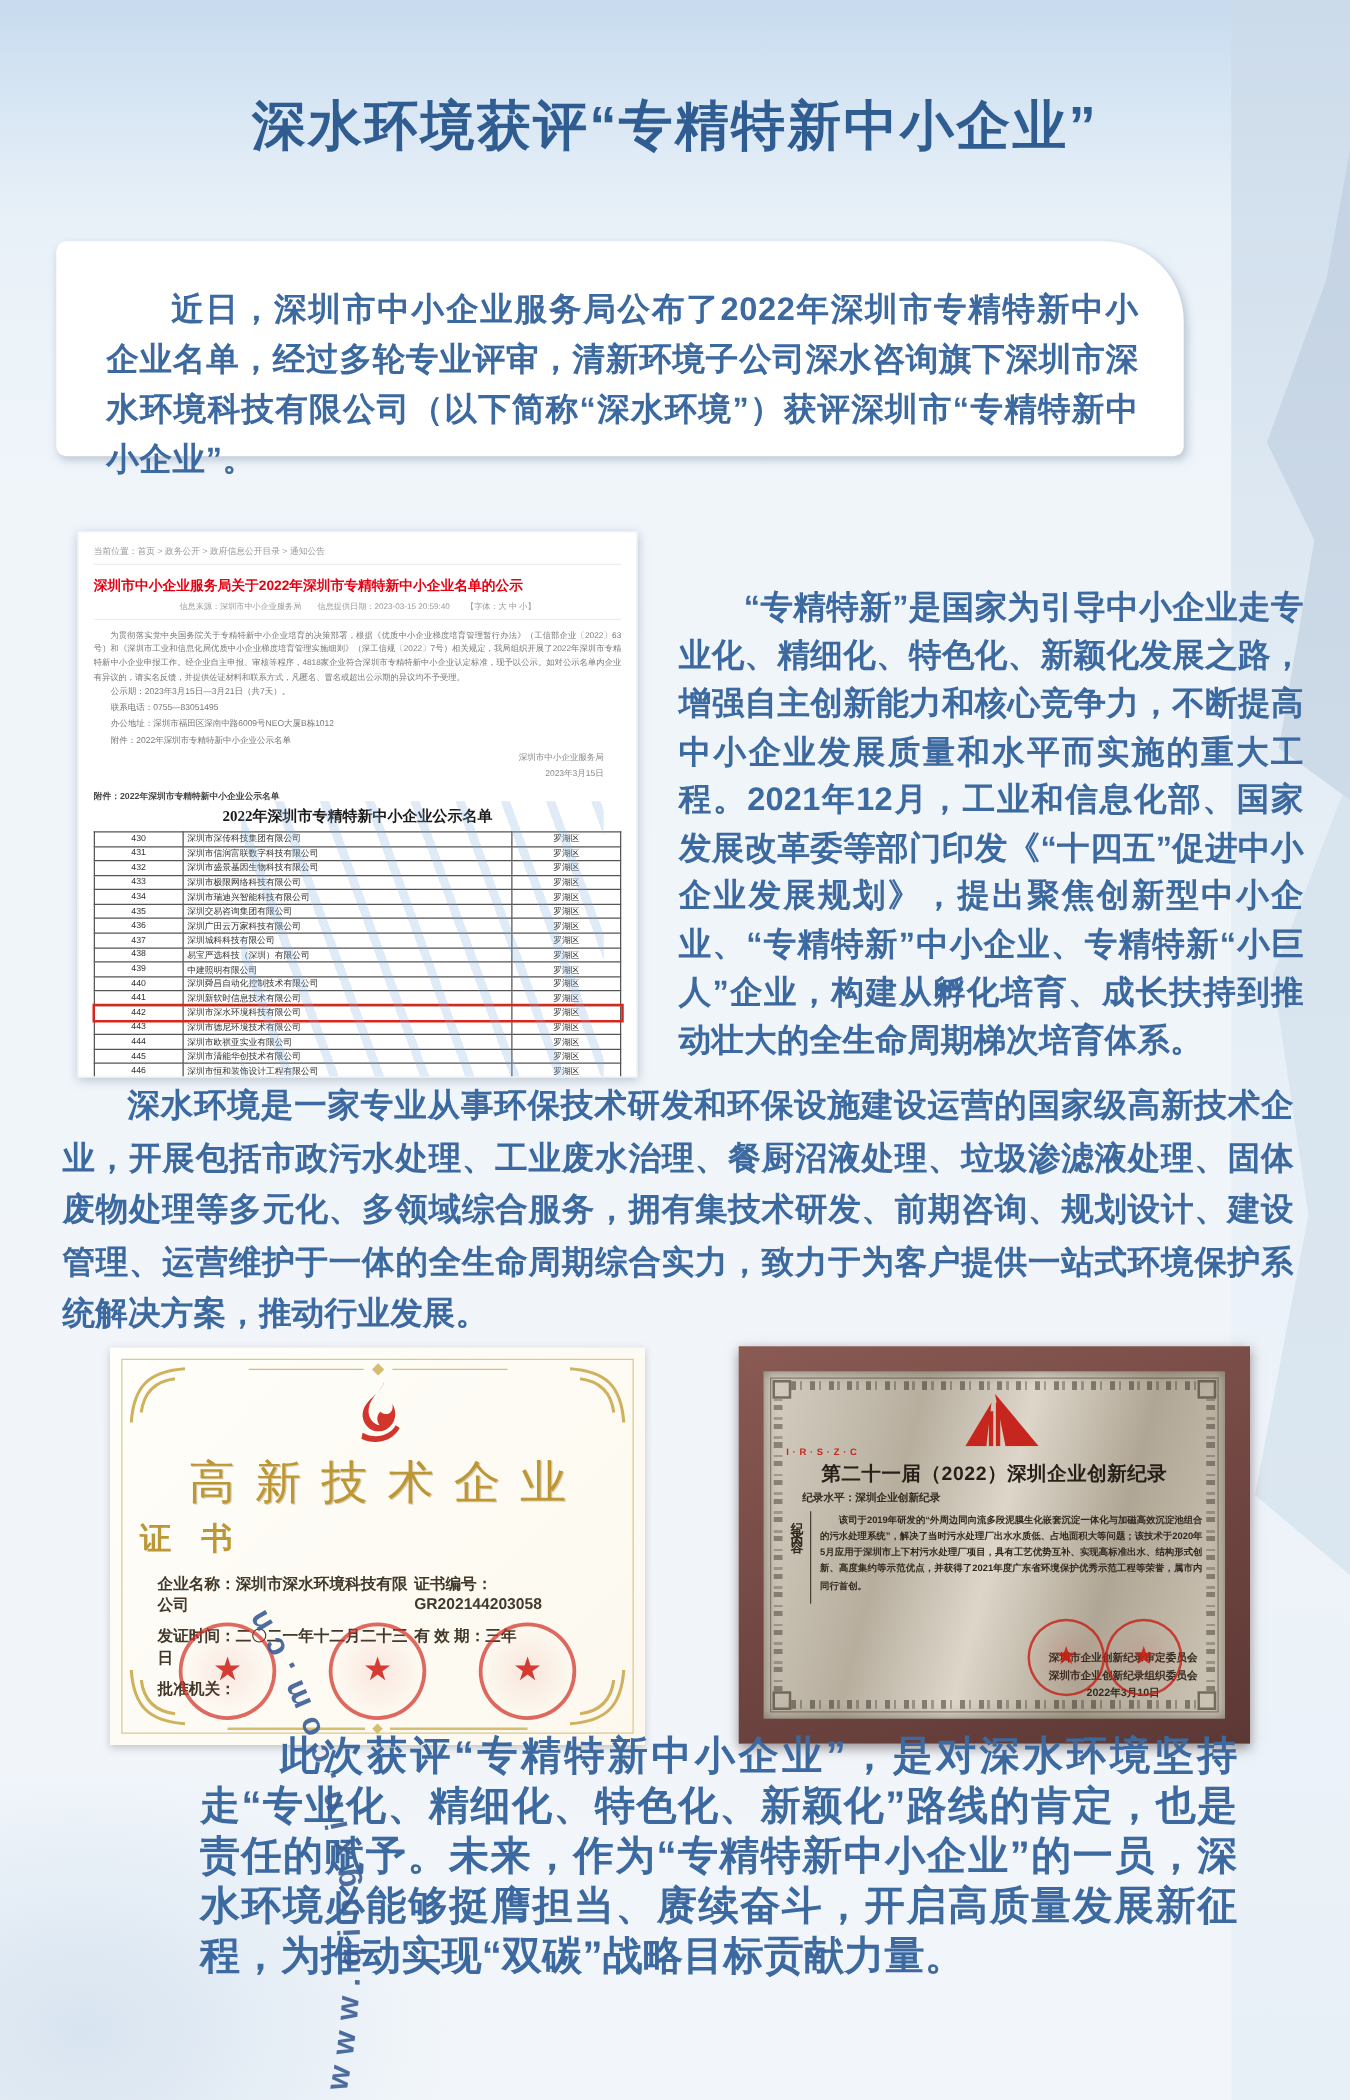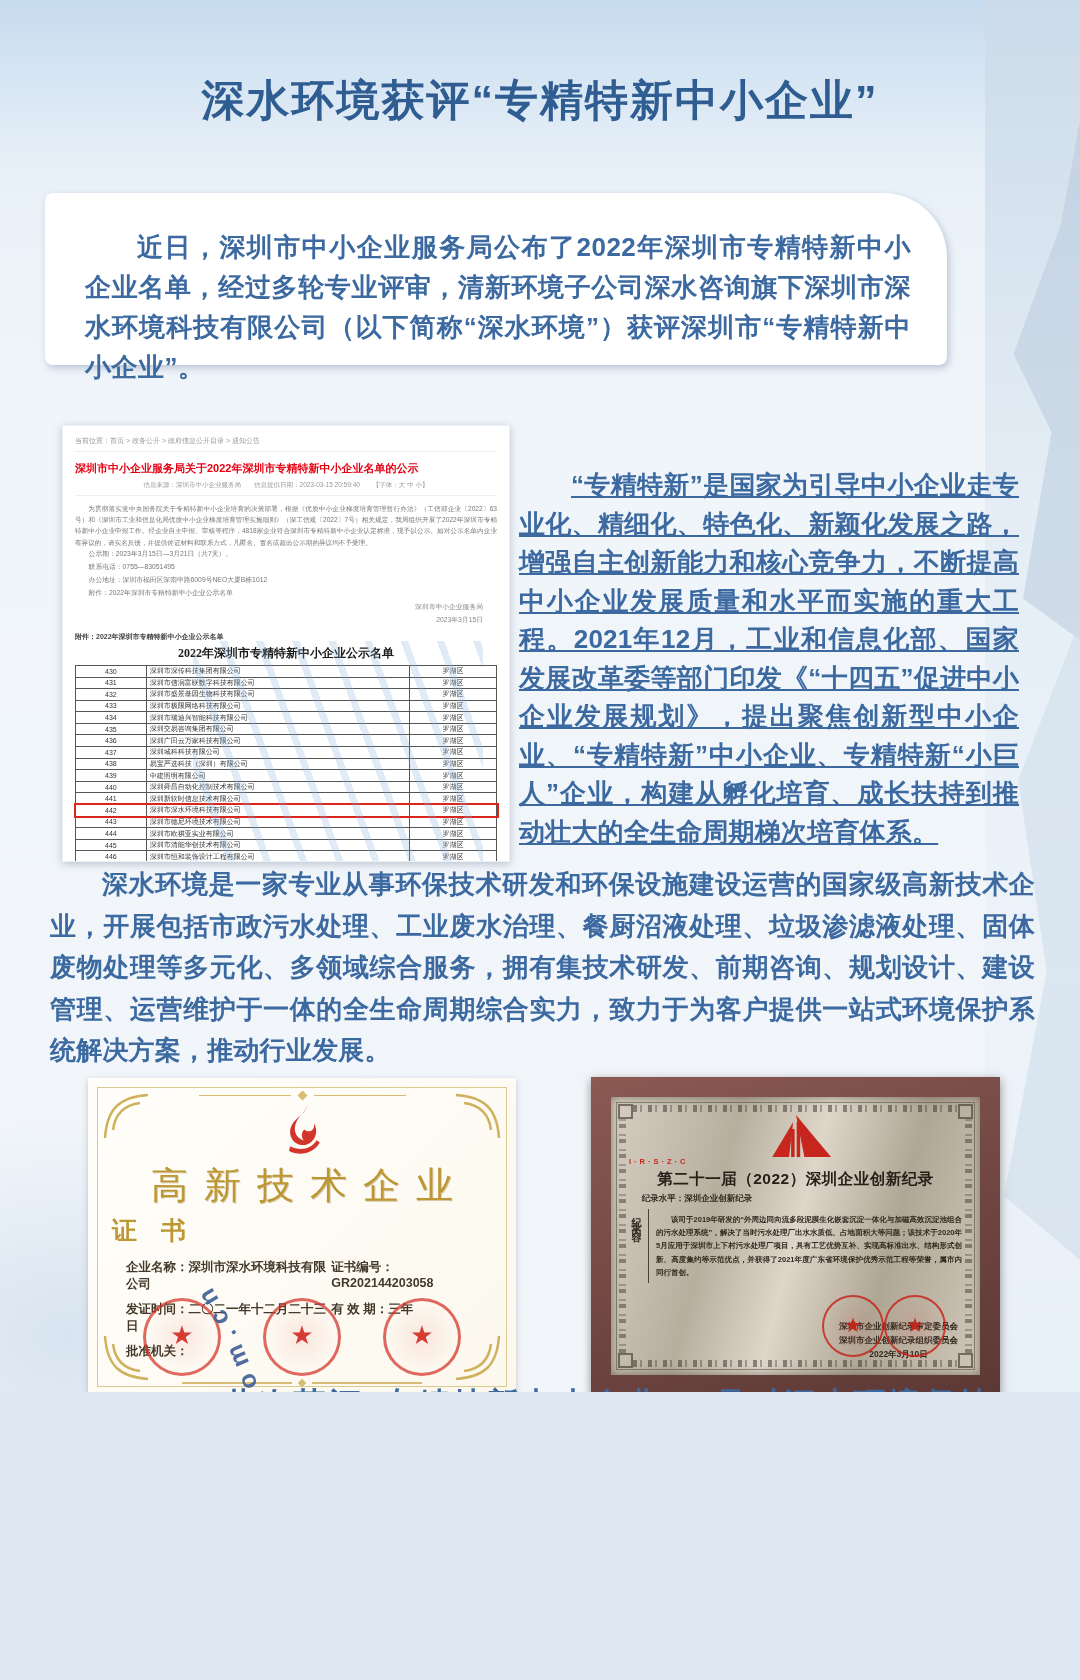--- a/index.html
+++ b/index.html
@@ -1,16 +1,16 @@
 <!DOCTYPE html>
 <html><head>
 <meta charset="utf-8">
 <style>
   html,body{margin:0;padding:0;background:#dfe9f3;}
-  .page{position:relative;width:1080px;height:1392px;margin:0 auto;overflow:hidden;
+  .page{position:relative;width:1080px;height:1680px;margin:0 auto;overflow:hidden;
     background:linear-gradient(180deg,#c7dbee 0%,#d9e7f4 90px,#e9f1f8 180px,#f0f5fa 420px,#f2f6fa 100%);
     font-family:"Liberation Sans",sans-serif;}
   
   .mtn{position:absolute;right:0;top:0;width:95px;height:100%;
     background:linear-gradient(180deg,#ccdbEA,#e4edf5 35%,#edf3f9 70%,#e8f0f7);}
   .mtn .m1{position:absolute;right:0;top:120px;width:95px;height:520px;background:#b9cbdc;opacity:.55;
     clip-path:polygon(100% 0,100% 100%,40% 92%,70% 60%,30% 45%,80% 20%);}
   .mtn .m2{position:absolute;right:0;top:620px;width:95px;height:640px;background:#cfdde9;opacity:.6;
     clip-path:polygon(100% 0,100% 100%,20% 90%,65% 55%,35% 25%);}
   .mist{position:absolute;left:-60px;bottom:-40px;width:420px;height:320px;
@@ -39,22 +39,22 @@
   table.co{width:100%;border-collapse:collapse;margin-top:3px;table-layout:fixed;}
   .co td{border:1px solid #555;font-size:7px;color:#333;height:10.6px;padding:0 3px;
     overflow:hidden;white-space:nowrap;}
   .co .c-no{width:16%;text-align:center;}
   .co .c-name{width:64%;text-align:left;}
   .co .c-district{width:20%;text-align:center;}
   .co tr.hl{outline:2px solid #d9261c;}
   .doc-stripes{position:absolute;left:130px;top:215px;width:290px;height:225px;pointer-events:none;
     background:repeating-linear-gradient(70deg,rgba(130,175,220,.25) 0 7px,transparent 7px 34px);}
   
-  .explain{position:absolute;left:519px;top:466px;width:500px;font-size:26px;font-weight:bold;
-    color:#3c6aa0;line-height:38.5px;text-align:justify;text-indent:2em;letter-spacing:.2px;text-decoration:underline;}
+  .explain{position:absolute;left:543px;top:466px;width:500px;font-size:26px;font-weight:bold;
+    color:#3c6aa0;line-height:38.5px;text-align:justify;text-indent:2em;letter-spacing:.2px;}
   .company{position:absolute;left:50px;top:864px;width:985px;font-size:26px;font-weight:bold;
     color:#3c6aa0;line-height:41.5px;text-align:justify;text-indent:2em;letter-spacing:.2px;}
   
   .cert{position:absolute;left:88px;top:1078px;width:428px;height:318px;overflow:hidden;
     background:linear-gradient(135deg,#fffefa,#fcf8ee);box-shadow:0 2px 6px rgba(110,110,110,.35);}
   .cert::before{content:"";position:absolute;inset:9px;border:1px solid #dcc98f;pointer-events:none;}
   .cert .fl{position:absolute;width:48px;height:48px;}
   .fl.tl{left:14px;top:14px;} .fl.tr{right:14px;top:14px;transform:scaleX(-1);}
   .fl.bl{left:14px;bottom:14px;transform:scaleY(-1);} .fl.br{right:14px;bottom:14px;transform:scale(-1);}
   .cert-orn{display:flex;align-items:center;justify-content:center;margin-top:14px;}
@@ -86,21 +86,21 @@
   .pat.t{top:8px;} .pat.b{bottom:8px;}
   .patv{position:absolute;background:repeating-linear-gradient(0deg,rgba(55,46,38,.45) 0 4px,transparent 4px 7px,rgba(55,46,38,.3) 7px 9px,transparent 9px 15px);width:7px;top:22px;bottom:22px;}
   .patv.l{left:8px;} .patv.r{right:8px;}
   .pk{position:absolute;width:11px;height:11px;border:2px solid rgba(60,50,40,.6);}
   .pk.tl{left:7px;top:7px;} .pk.tr{right:7px;top:7px;} .pk.bl{left:7px;bottom:7px;} .pk.br{right:7px;bottom:7px;}
   .pl-logo{width:72px;height:42px;display:block;margin:2px auto 0;}
   .pl-cap{text-align:left;font-size:7.5px;font-weight:bold;color:#c6261d;letter-spacing:3px;margin-top:0;}
   .pl-title{text-align:center;font-size:15.5px;font-weight:bold;color:#262019;margin-top:3px;letter-spacing:.5px;}
   .pl-body{margin-top:4px;font-size:8px;font-weight:bold;color:#322a20;line-height:1.7;text-align:justify;text-indent:2em;}
   .pl-level{margin-top:3px;font-size:8.5px;font-weight:bold;color:#322a20;text-indent:1.5em;}
-  .pl-content{display:flex;margin-top:4px;gap:7px;align-items:center;}
+  .pl-content{display:flex;margin-top:4px;gap:7px;align-items:flex-start;}
   .pl-clabel{writing-mode:vertical-rl;font-size:10px;font-weight:bold;color:#322a20;letter-spacing:5px;
     border-right:1.5px solid #4a4136;padding-right:5px;height:74px;flex:0 0 auto;}
   .pl-ctext{flex:1;font-size:7.5px;font-weight:bold;color:#322a20;line-height:1.75;text-align:justify;text-indent:2em;}
   .pl-sign{position:absolute;right:22px;bottom:14px;text-align:center;font-size:8.5px;font-weight:bold;
     color:#322a20;line-height:1.65;}
   .pl-seal{position:absolute;width:58px;height:58px;border:2.5px solid rgba(200,30,20,.8);border-radius:50%;
     background:radial-gradient(circle,rgba(220,60,50,.12),transparent 70%);}
   .pl-seal::after{content:"★";color:rgba(200,30,20,.9);font-size:20px;position:absolute;top:50%;left:50%;transform:translate(-50%,-54%);}
   .pl-seal.s1{right:96px;bottom:18px;} .pl-seal.s2{right:34px;bottom:18px;}
   

